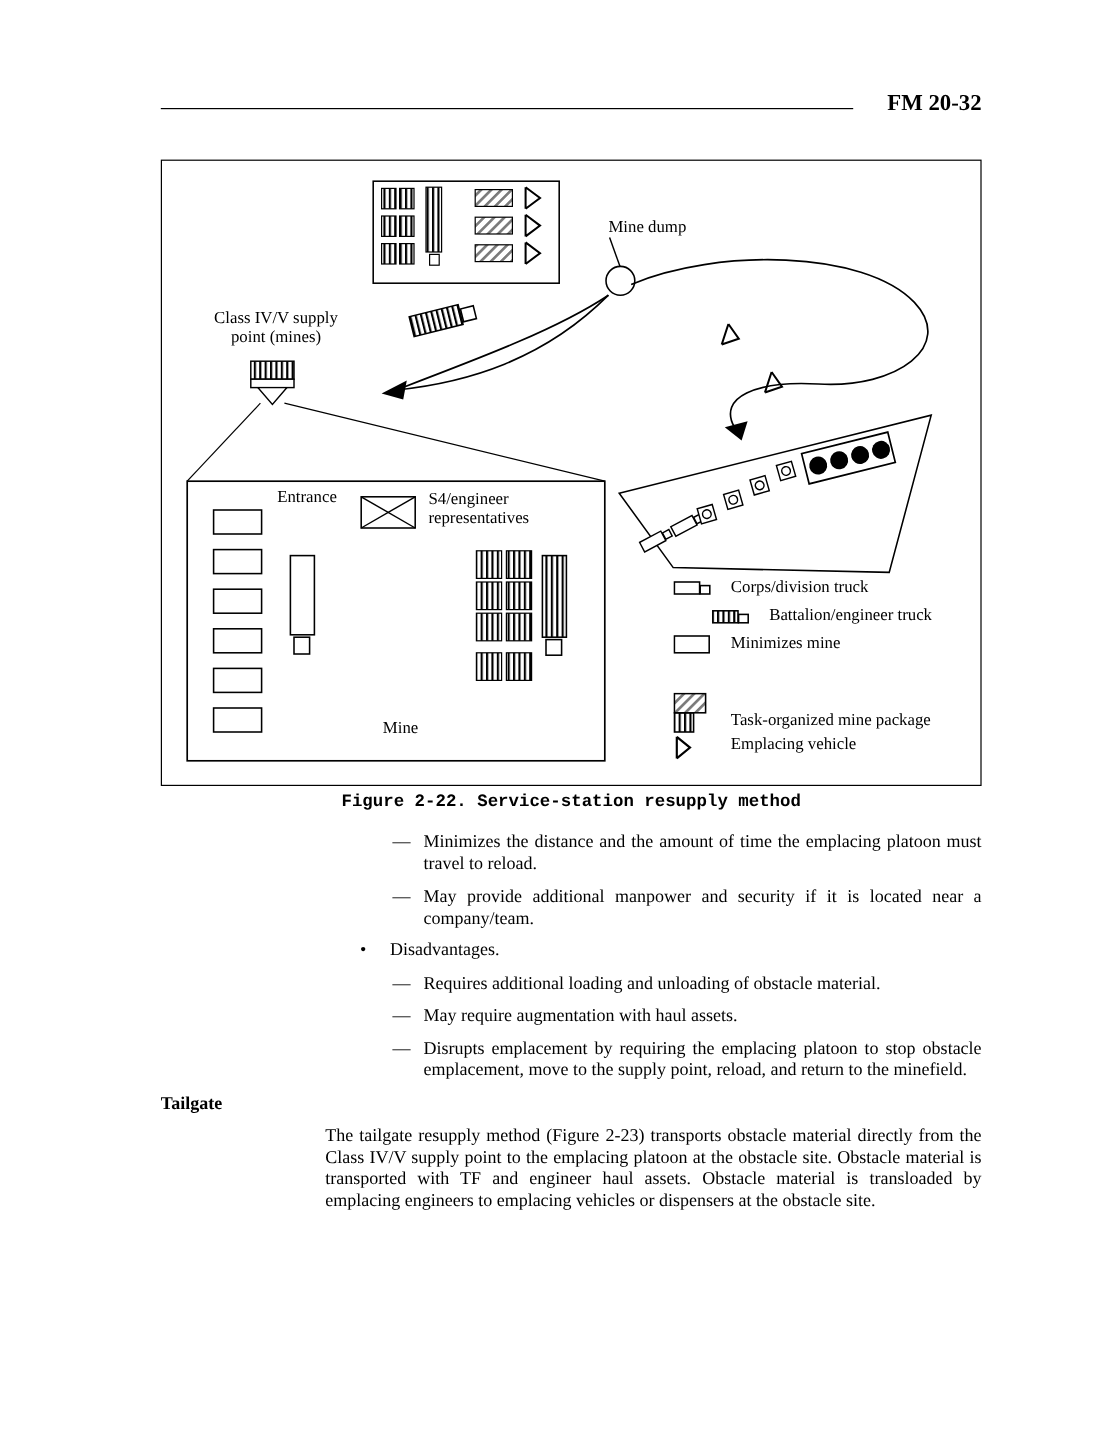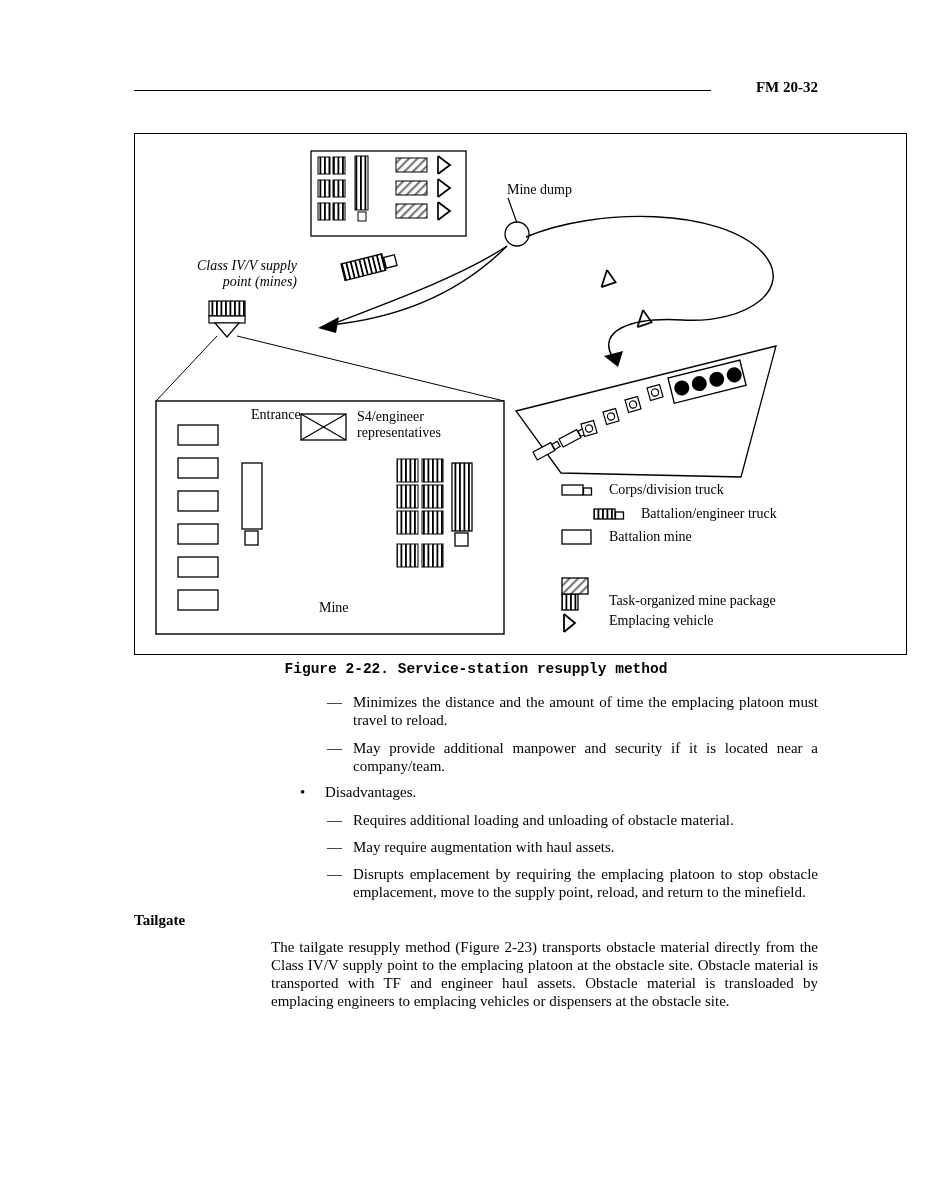--- a/index.html
+++ b/index.html
@@ -7,26 +7,26 @@
   .page {
     position:relative; width:926px; height:1198px; margin:0 auto;
     background:#ffffff; color:#000;
     font-family:"Liberation Serif","DejaVu Serif",serif;
     font-size:15px; line-height:18px;
     overflow:hidden;
   }
   .abs { position:absolute; }
 
   .header-rule { left:134px; top:90px; width:577px; border-top:1.6px solid #000; height:0; }
-  .doc-number { left:134px; top:78px; width:684px; text-align:right; font-weight:bold; font-size:15px; }
-
-  .figure-box { left:134px; top:133px; width:773px; height:522px; border:1.4px solid #000; background:#fff; }
+  .doc-number { left:134px; top:78px; width:684px; text-align:right; font-weight:bold; font-size:19px; }
+
+  .figure-box { left:134px; top:133px; width:684px; height:522px; border:1.4px solid #000; background:#fff; }
   .fig-svg { position:absolute; left:0; top:0; }
   .fig-label { position:absolute; font-size:14px; line-height:16px; white-space:nowrap; }
-  .fig-label.center { text-align:right; white-space:normal;font-style:italic; }
+  .fig-label.center { text-align:center; white-space:normal; }
 
   .legend { position:absolute; left:426px; top:348px; width:252px; height:170px; }
   .legend-row { position:absolute; left:0; display:flex; align-items:flex-start; }
   .legend-icon { width:48px; flex:0 0 48px; display:inline-flex; }
   .legend-label { font-size:14px; line-height:15.5px; white-space:nowrap; }
   .legend-label.wrap { white-space:normal; width:172px; }
 
   .caption { left:134px; top:660px; width:684px; text-align:center; font-weight:bold; font-size:14.5px;font-family:Liberation Mono, monospace; }
 
   .dash-row { display:flex; }
@@ -180,21 +180,21 @@
           <rect x="320" y="399" width="13" height="13" fill="#fff" stroke="#000" stroke-width="1.3"></rect>
         </g>
       </g>
     </svg>
 
     <div class="fig-label abs" style="left:372px; top:48px;">Mine dump</div>
     <div class="fig-label abs center" style="left:28px; top:124px; width:134px;">
       <div>Class IV/V supply</div>
       <div>point (mines)</div>
     </div>
-    <div class="fig-label abs" style="left:96px; top:273px;margin-left:20px;">Entrance</div>
+    <div class="fig-label abs" style="left:96px; top:273px;">Entrance</div>
     <div class="fig-label abs" style="left:222px; top:275px;">
       <div>S4/engineer</div>
       <div>representatives</div>
     </div>
     <div class="fig-label abs" style="left:184px; top:466px;">Mine</div>
 
     <div class="legend">
       <div class="legend-row" style="top:0px;">
         <span class="legend-icon">
           <svg width="34" height="16">
@@ -212,21 +212,21 @@
             </svg>
         </span>
         <span class="legend-label">Battalion/engineer truck</span>
       </div>
       <div class="legend-row" style="top:47px;">
         <span class="legend-icon">
           <svg width="34" height="17">
               <rect x="1" y="1" width="29" height="14" fill="#fff" stroke="#000" stroke-width="1.3"></rect>
             </svg>
         </span>
-        <span class="legend-label">Battalion mine</span>
+        <span class="legend-label">Minimizes mine</span>
       </div>
       <div class="legend-row" style="top:71px;margin-top:40px;">
         <span class="legend-icon">
           <svg width="22" height="19">
               <rect x="1" y="1" width="16" height="16" fill="url(#vs)" stroke="#000" stroke-width="1.3"></rect>
             </svg>
         </span>
         <span class="legend-label">Task-organized mine package</span>
       </div>
       <div class="legend-row" style="top:95px;">

